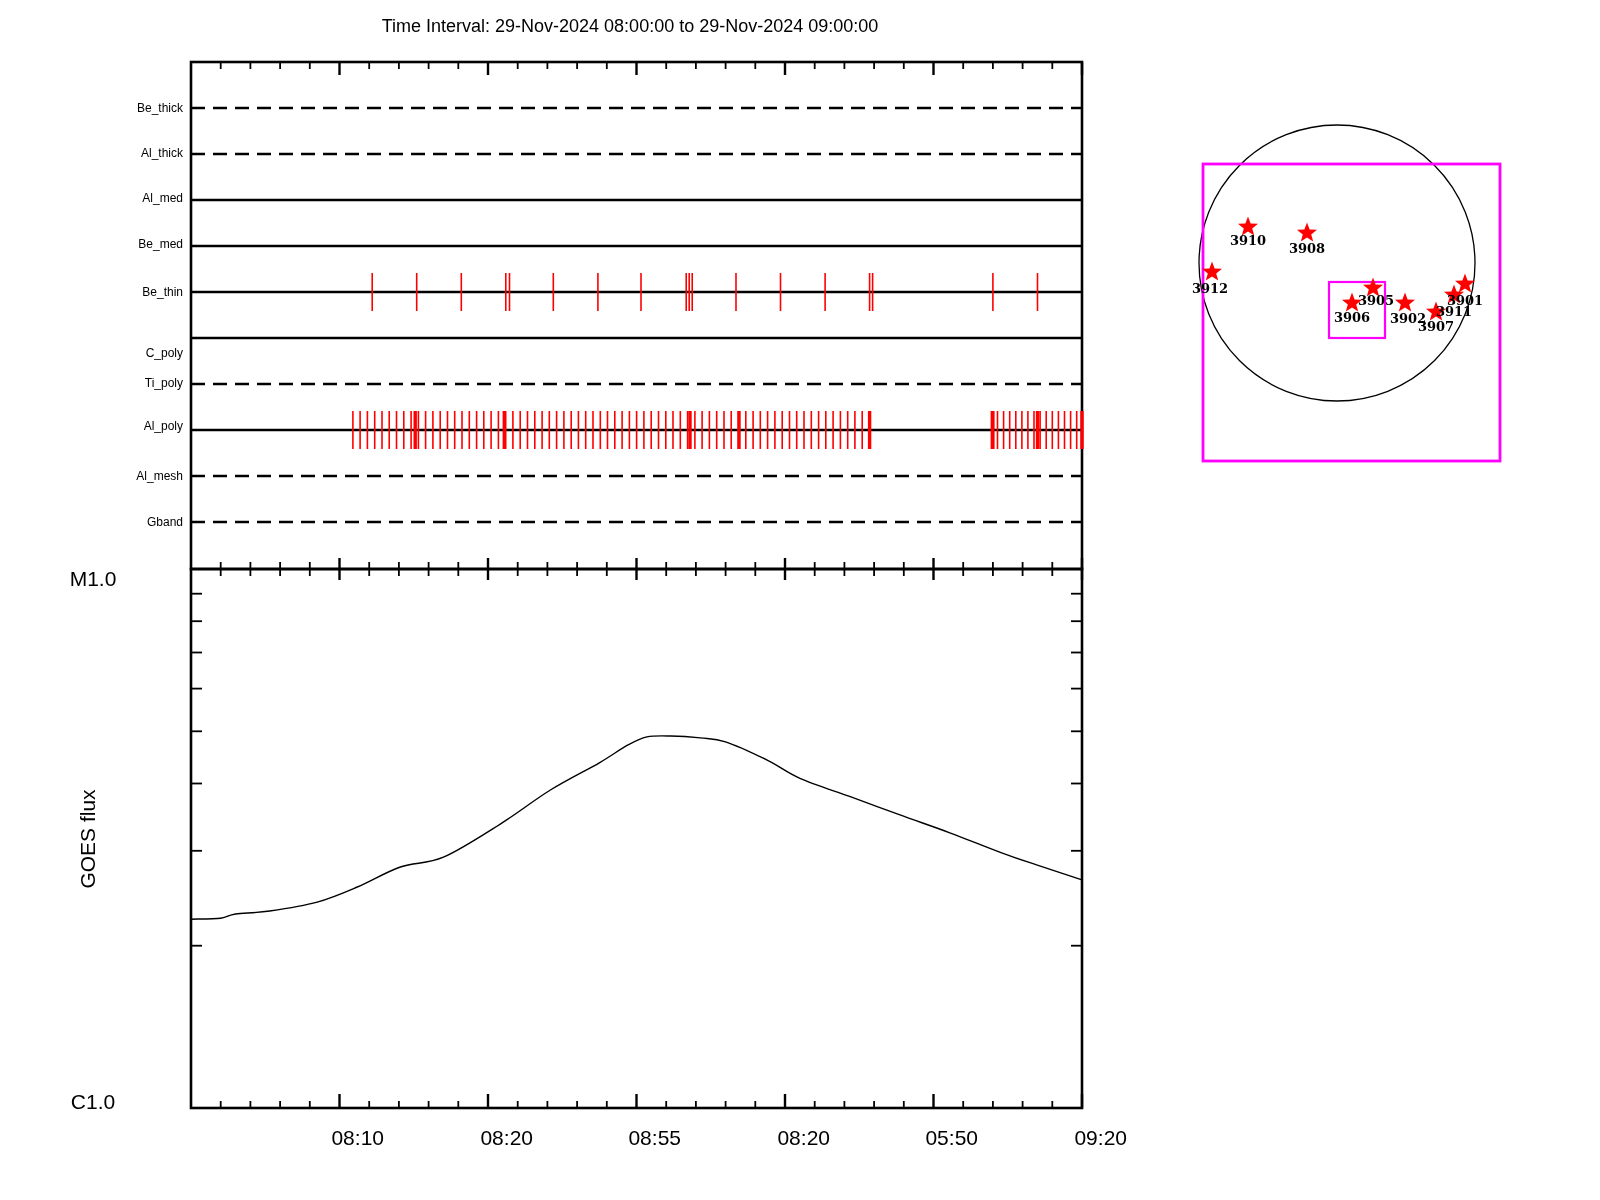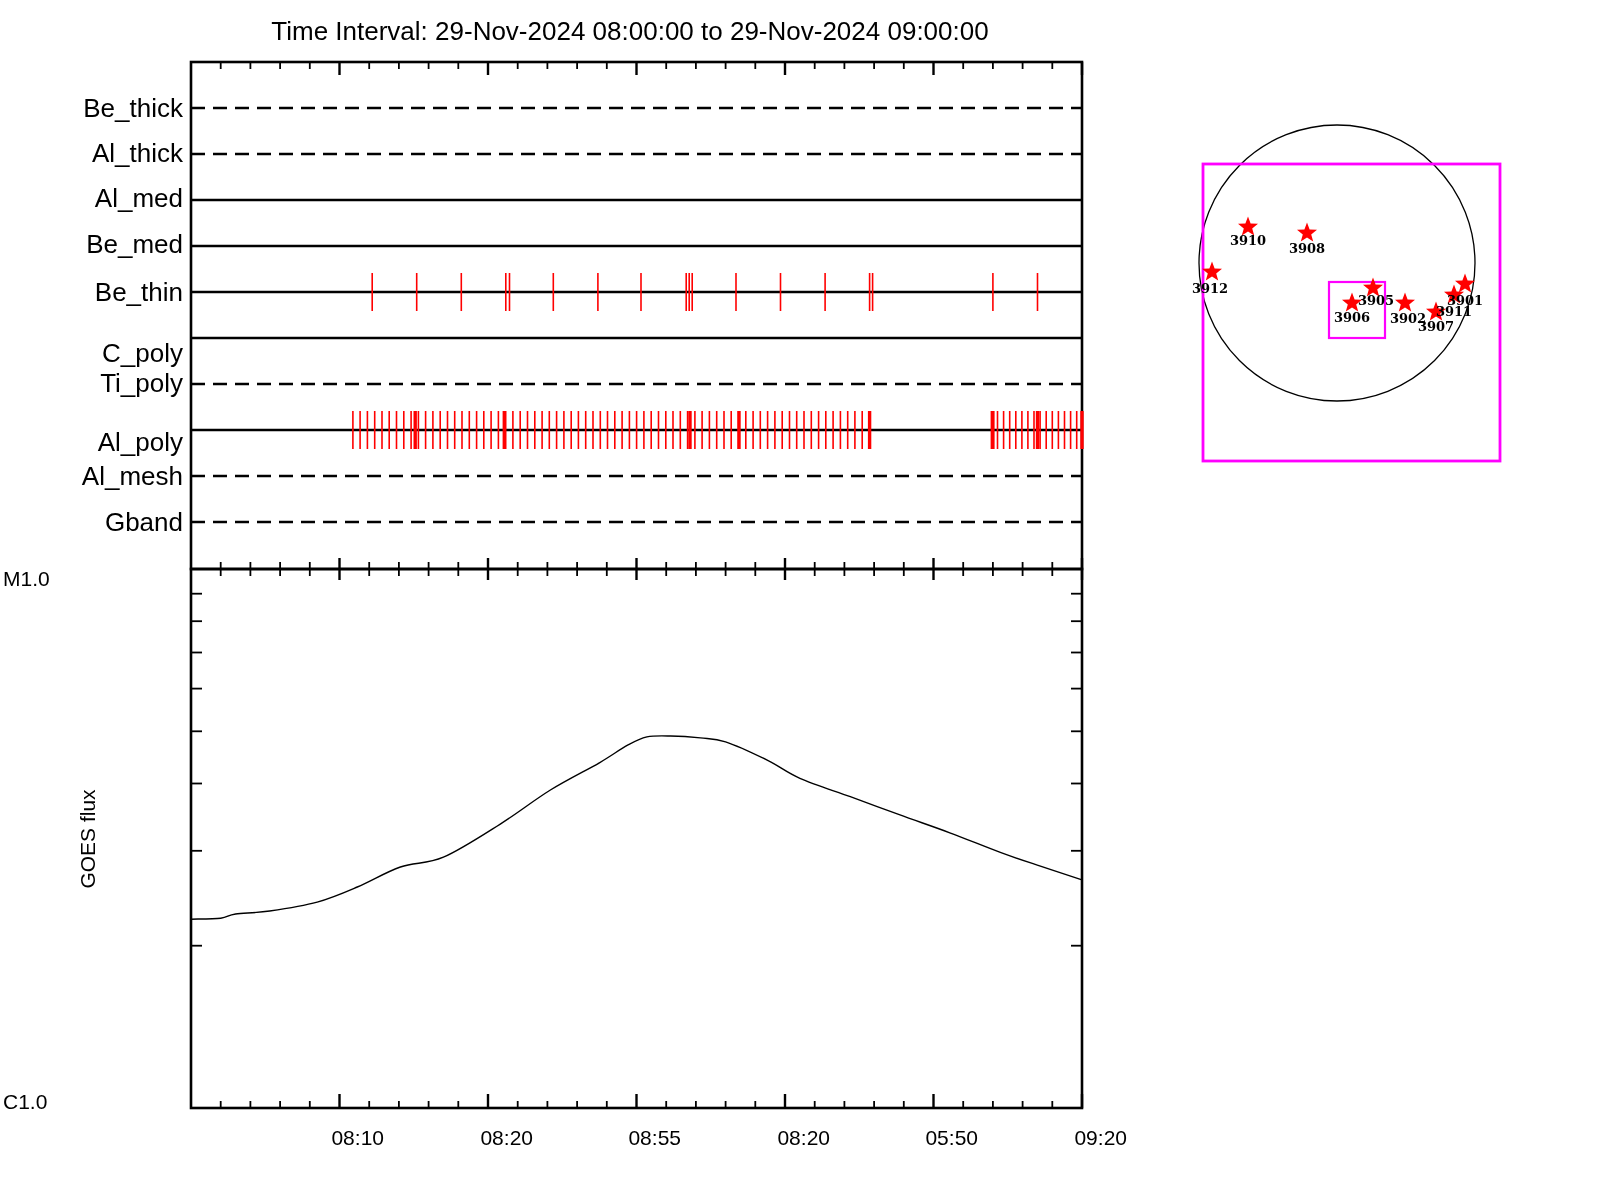--- a/index.html
+++ b/index.html
@@ -1,22 +1,22 @@
 <!DOCTYPE html>
 <html><head>
 <meta charset="utf-8">
 <style>
   html,body{margin:0;padding:0;background:#ffffff;}
   #stage{position:relative;width:1600px;height:1200px;background:#ffffff;overflow:hidden;
          font-family:"Liberation Sans",sans-serif;color:#000;}
   #plot-svg{position:absolute;left:0;top:0;width:1600px;height:1200px;}
   .lbl{position:absolute;color:#000;white-space:nowrap;}
-  .title{left:130px;top:16px;width:1000px;text-align:center;font-size:26px;}
-  .rowlbl{left:3px;width:180px;text-align:right;font-size:26px;line-height:22px;}
-  .ylbl{left:3px;width:180px;text-align:left;font-size:21px;line-height:23px;}
+  .title{left:130px;top:16px;width:1000px;text-align:center;font-size:18px;}
+  .rowlbl{left:3px;width:180px;text-align:right;font-size:12px;line-height:22px;}
+  .ylbl{left:3px;width:180px;text-align:center;font-size:21px;line-height:23px;}
   .xlbl{width:90px;text-align:right;font-size:21px;line-height:23px;top:1126px;}
   .yaxis-title{left:-12px;top:827px;width:200px;height:24px;text-align:center;font-size:21px;
                transform:rotate(-90deg);}
 </style>
 </head>
 <body>
 
 <div id="stage">
   <svg id="plot-svg" viewBox="0 0 1600 1200" xmlns="http://www.w3.org/2000/svg">
       <rect x="191" y="62" width="891" height="507" fill="none" stroke="#000" stroke-width="2.6"></rect>
@@ -276,21 +276,21 @@
 
   <div class="lbl title">Time Interval: 29-Nov-2024 08:00:00 to 29-Nov-2024 09:00:00</div>
 
   <div class="lbl rowlbl" style="top:97px">Be_thick</div>
   <div class="lbl rowlbl" style="top:142px">Al_thick</div>
   <div class="lbl rowlbl" style="top:187px">Al_med</div>
   <div class="lbl rowlbl" style="top:233px">Be_med</div>
   <div class="lbl rowlbl" style="top:281px">Be_thin</div>
   <div class="lbl rowlbl" style="top:342px">C_poly</div>
   <div class="lbl rowlbl" style="top:372px">Ti_poly</div>
-  <div class="lbl rowlbl" style="top:431px">Al_poly</div>
+  <div class="lbl rowlbl" style="top:415px">Al_poly</div>
   <div class="lbl rowlbl" style="top:465px">Al_mesh</div>
   <div class="lbl rowlbl" style="top:511px">Gband</div>
 
   <div class="lbl ylbl" style="top:567px">M1.0</div>
   <div class="lbl ylbl" style="top:1090px">C1.0</div>
   <div class="lbl yaxis-title">GOES flux</div>
 
   <div class="lbl xlbl" style="left:294px">08:10</div>
   <div class="lbl xlbl" style="left:443px">08:20</div>
   <div class="lbl xlbl" style="left:591px">08:55</div>

